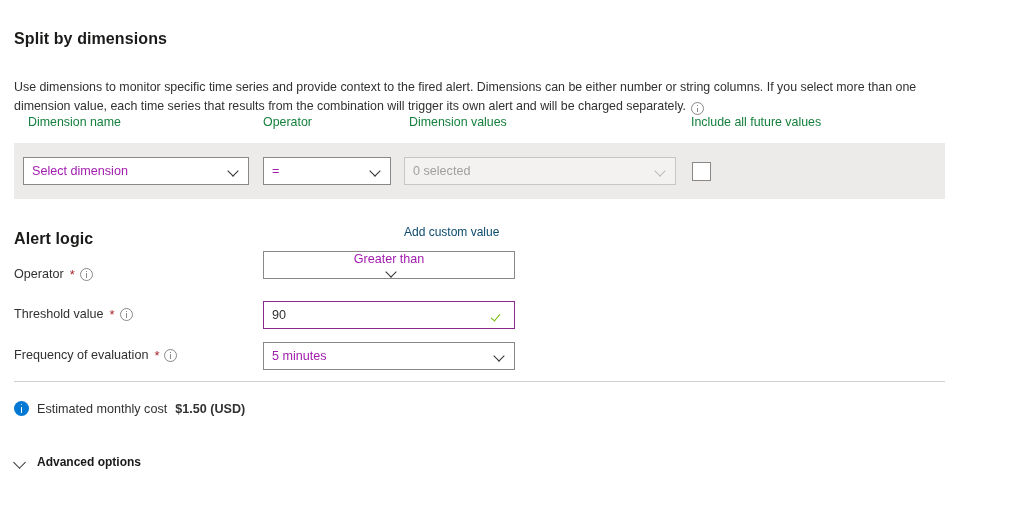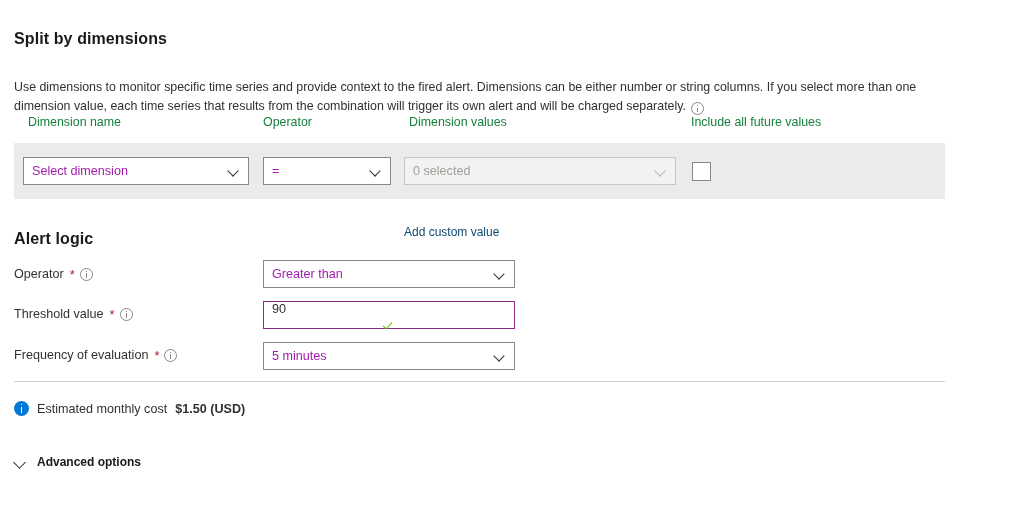--- a/index.html
+++ b/index.html
@@ -204,37 +204,36 @@
     margin-left: 1px;
   }
   #label-operator  { top: 267px; }
   #label-threshold { top: 307px; }
   #label-frequency { top: 348px; }
 
   .logic-field {
     left: 263px;
     width: 252px;
   }
-  #operator-dropdown  { top: 260px; }
+  #operator-dropdown  { top: 251px; flex-direction: column; }
   #frequency-dropdown { top: 342px; }
 
   #threshold-input {
     position: absolute;
     left: 263px;
     top: 301px;
     width: 252px;
     height: 28px;
     border: 1px solid #8c2a8c;
     background: #ffffff;
     display: flex;
     align-items: center;
     padding: 0 8px;
     font-size: 12.6px;
     color: #323130;
-    flex-direction: column;
   }
   #threshold-input .value {
     flex: 1 1 auto;
     border: none;
     outline: none;
     padding: 0;
     margin: 0;
     font-family: inherit;
     font-size: 12.6px;
     color: #323130;

